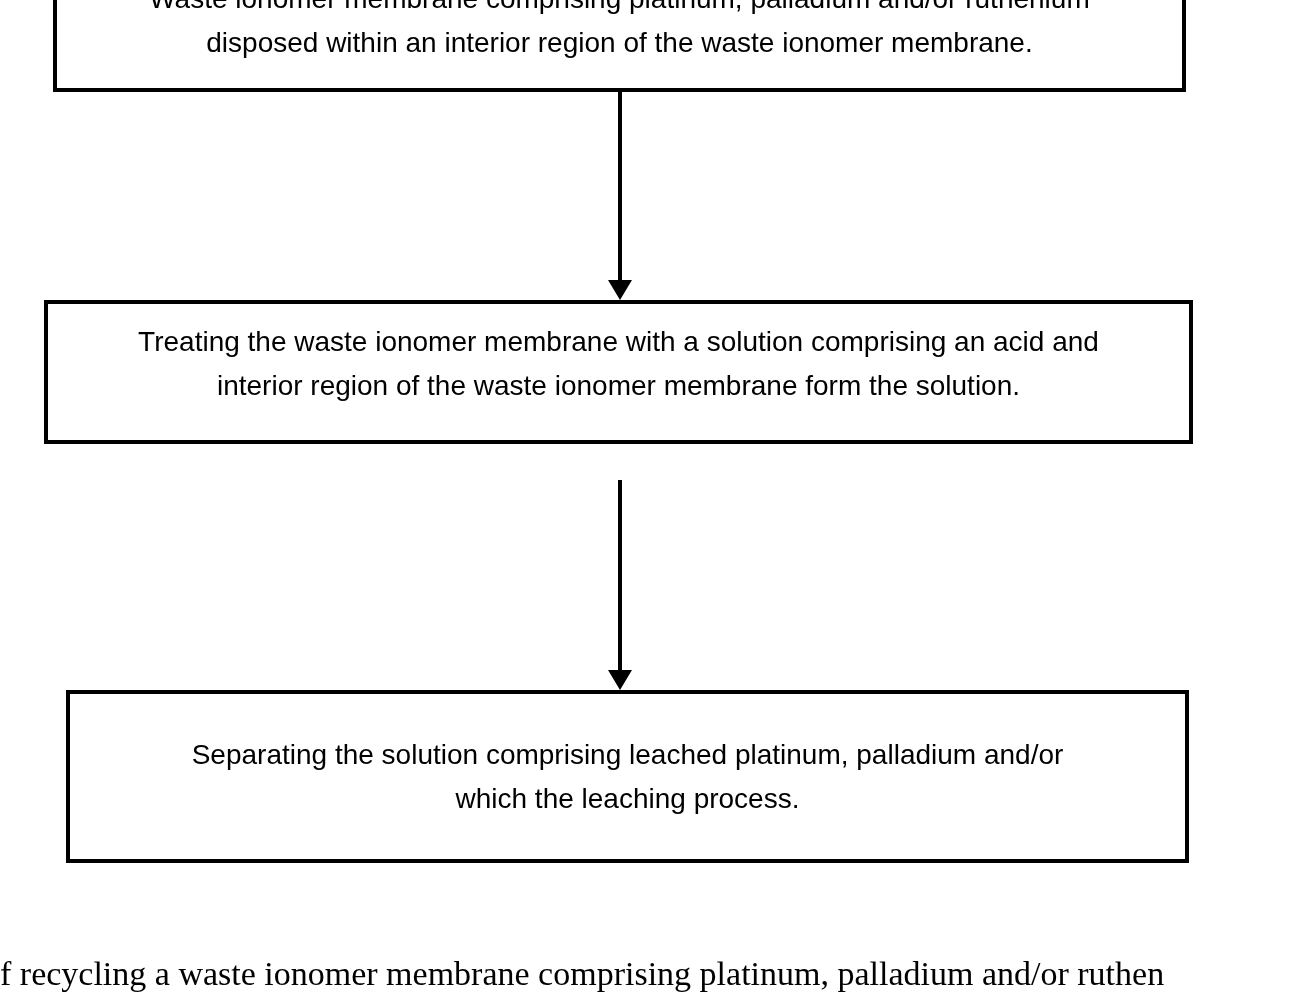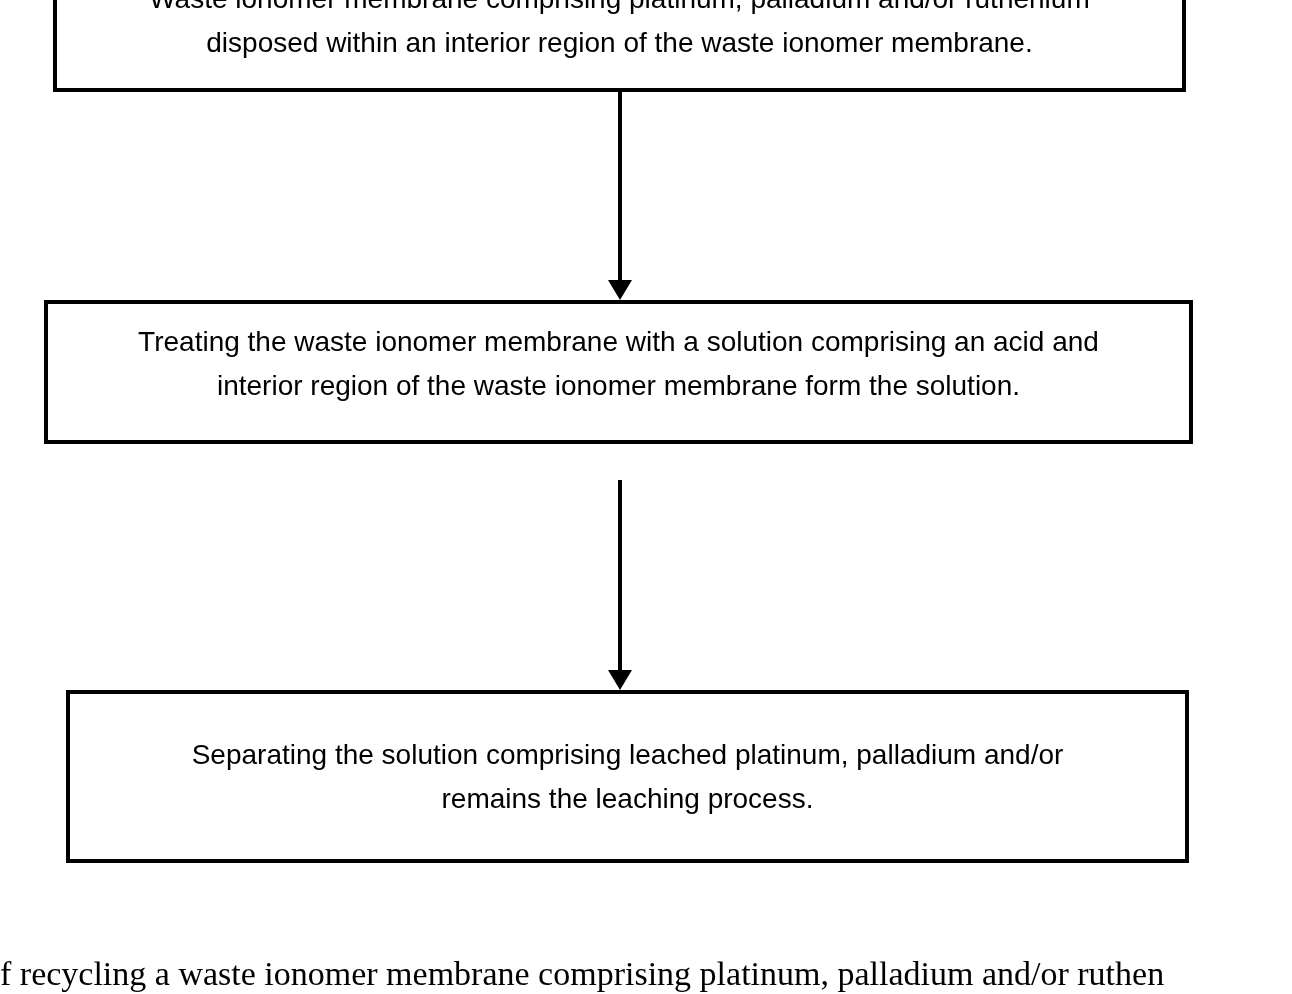--- a/index.html
+++ b/index.html
@@ -96,18 +96,18 @@
   <div id="box-2" class="flow-box">
     <div class="line">Treating the waste ionomer membrane with a solution comprising an acid and</div>
     <div class="line">interior region of the waste ionomer membrane form the solution.</div>
   </div>
 
   <div id="arrow-line-2" class="arrow-line"></div>
   <div id="arrow-head-2" class="arrow-head"></div>
 
   <div id="box-3" class="flow-box">
     <div class="line">Separating the solution comprising leached platinum, palladium and/or</div>
-    <div class="line">remains the leaching process.</div>
+    <div class="line">which the leaching process.</div>
   </div>
 
   <div id="figure-caption">f recycling a waste ionomer membrane comprising platinum, palladium and/or ruthen</div>
 
 </div>
 
 </body></html>

